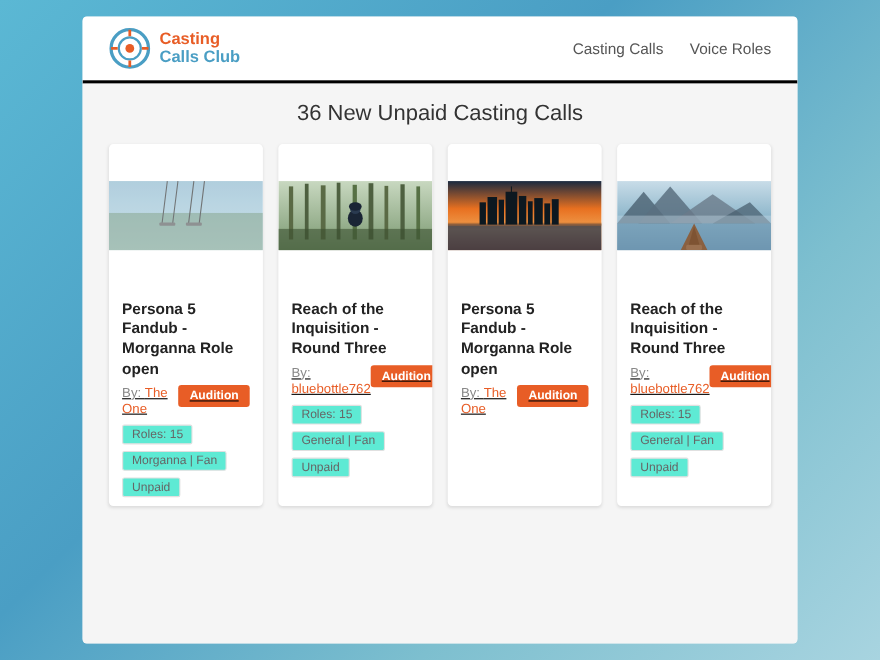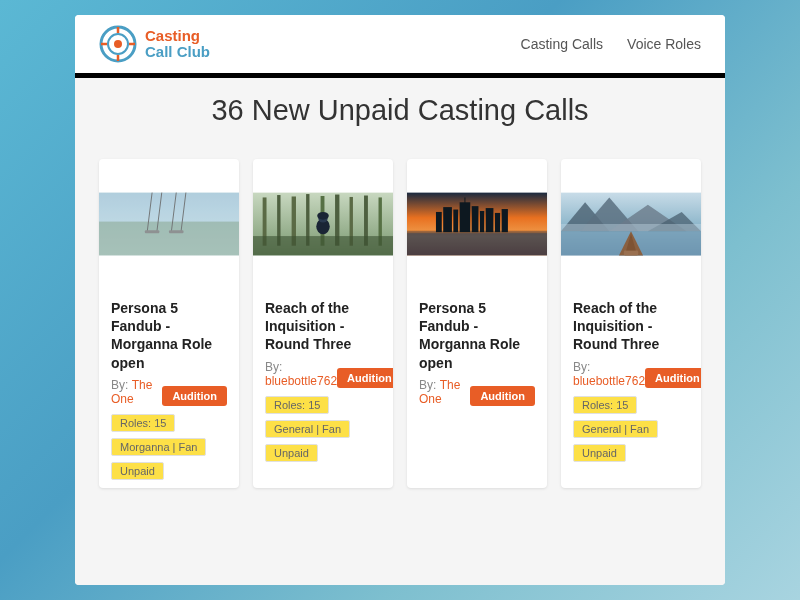--- a/index.html
+++ b/index.html
@@ -25,21 +25,21 @@
       flex-direction: column;
     }
 
     
     .header {
       background: #fff;
       padding: 10px 24px;
       display: flex;
       align-items: center;
       justify-content: space-between;
-      border-bottom: 5px solid #000000;
+      border-bottom: 3px solid #000000;
       min-height: 54px;
     }
 
     .logo-area {
       display: flex;
       align-items: center;
       gap: 8px;
     }
 
     .logo-icon {
@@ -81,24 +81,24 @@
     
     .page-content {
       flex: 1;
       overflow-y: auto;
       padding: 16px 24px 16px;
       background: #f5f5f5;
     }
 
     .page-title {
       text-align: center;
-      font-size: 29px;
+      font-size: 20px;
       font-weight: 400;
       color: #333;
-      margin-bottom: 32px;
+      margin-bottom: 16px;
     }
 
     .cards-grid {
       display: grid;
       grid-template-columns: 1fr 1fr 1fr 1fr;
       gap: 14px;
     }
 
     .card {
       background: #fff;
@@ -121,23 +121,24 @@
     .card-title {
       font-size: 14px;
       font-weight: 700;
       color: #222;
       margin-bottom: 6px;
       line-height: 1.3;
     }
 
     .card-author-row {
       display: flex;
-      align-items: flex-end;
+      align-items: flex-start;
       justify-content: space-between;
       margin-bottom: 8px;
+      text-decoration: underline;
     }
 
     .card-author {
       font-size: 12px;
       color: #888;
     }
 
     .card-author span.author-link {
       color: #e85d26;
       font-weight: 500;
@@ -154,21 +155,21 @@
       font-weight: 600;
     }
 
     .card-tags {
       display: flex;
       gap: 6px;
       flex-wrap: wrap;
     }
 
     .tag {
-      background: #fde047;
+      background: #5eead4;
       color: #666;
       font-size: 11px;
       padding: 2px 8px;
       border-radius: 2px;
       border: 1px solid #e0e0e0;
     }
   </style>
 </head>
 <body>
 
@@ -181,21 +182,21 @@
         <circle cx="19" cy="19" r="17" fill="none" stroke="#4a9ec4" stroke-width="3"></circle>
         <circle cx="19" cy="19" r="10" fill="none" stroke="#4a9ec4" stroke-width="2"></circle>
         <circle cx="19" cy="19" r="4" fill="#e85d26"></circle>
         <line x1="19" y1="2" x2="19" y2="8" stroke="#e85d26" stroke-width="2.5"></line>
         <line x1="19" y1="30" x2="19" y2="36" stroke="#e85d26" stroke-width="2.5"></line>
         <line x1="2" y1="19" x2="8" y2="19" stroke="#e85d26" stroke-width="2.5"></line>
         <line x1="30" y1="19" x2="36" y2="19" stroke="#e85d26" stroke-width="2.5"></line>
       </svg>
       <div class="logo-text">
         <span class="casting">Casting</span>
-        <span class="callclub">Call Club</span>
+        <span class="callclub">Calls Club</span>
       </div>
     </div>
     <nav class="nav-links">
       <a class="nav-link">Casting Calls</a>
       <a class="nav-link">Voice Roles</a>
     </nav>
   </header>
 
   <div class="page-content">
     <h1 class="page-title">36 New Unpaid Casting Calls</h1>

